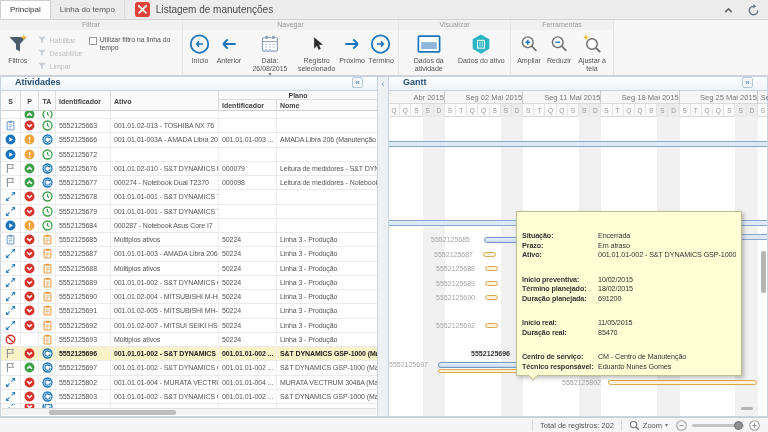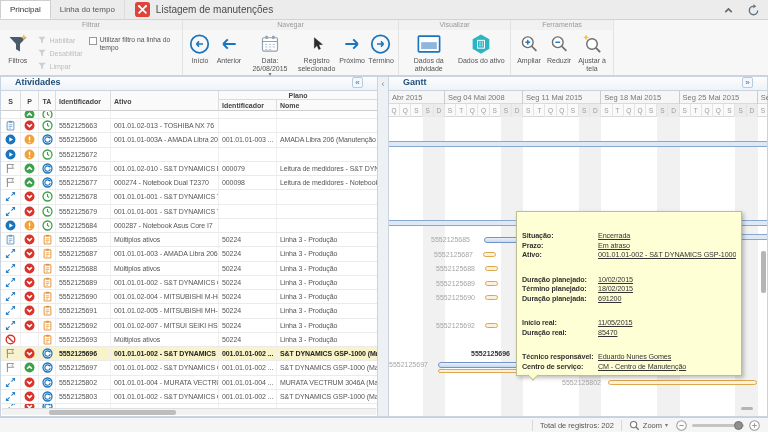--- a/index.html
+++ b/index.html
@@ -56,21 +56,21 @@
   .gc{border-right:1px solid #efefef;display:flex;align-items:center;overflow:hidden;white-space:nowrap;padding-left:3px;font-size:7px;color:#555;letter-spacing:-0.1px;}
   .grow.hl .gc{color:#222;}
   .gc.icn{justify-content:center;padding-left:0;}
   .gc .ico{width:11px;height:11px;}
   .c-s{width:20px;flex:none;} .c-p{width:18px;flex:none;} .c-ta{width:17px;flex:none;}
   .c-id{width:55px;flex:none;} .c-at{width:108px;flex:none;} .c-pid{width:58px;flex:none;} .c-pnm{flex:1;border-right:none;}
   .hscroll{position:absolute;left:1px;right:1px;bottom:1px;height:7px;background:#f2f2f2;border-top:1px solid #e0e0e0;}
   .hthumb{position:absolute;top:1px;height:5px;border-radius:2px;background:#bdbdbd;}
   
   .gt-weeks{position:relative;height:13px;border-bottom:1px solid #dadada;background:#f6f6f6;}
-  .gt-week{position:absolute;top:0;height:13px;border-right:1px solid #cdcdcd;font-size:7.5px;color:#777;line-height:13px;padding-left:3px;overflow:hidden;white-space:nowrap;}
+  .gt-week{position:absolute;top:0;height:13px;border-right:1px solid #cdcdcd;font-size:7.5px;color:#777;line-height:13px;padding-left:3px;overflow:hidden;white-space:nowrap;text-align:right;}
   .gt-days{position:relative;height:13px;border-bottom:1px solid #d8d8d8;background:#fafafa;}
   .gt-day{position:absolute;top:0;height:13px;border-right:1px solid #e4e4e4;font-size:6.5px;color:#9a9a9a;text-align:center;line-height:13px;}
   .gt-day.we{background:#ececec;}
   .gt-body{position:relative;height:299px;background:#fff;overflow:hidden;}
   .stripe{position:absolute;top:0;bottom:0;background:#f1f1f1;}
   .sumline{position:absolute;height:6px;border-top:1.5px solid #89a8d0;border-bottom:1.5px solid #89a8d0;background:#dfe9f6;z-index:2;}
   .gbar{position:absolute;border-radius:3px;z-index:2;}
   .gbar.blue{height:6px;border:1px solid #7396c8;background:linear-gradient(#eaf1fa,#c7d9f0);}
   .gbar.orange{height:5px;border:1px solid #dba84e;background:#faf0dc;}
   .gbar.red{height:5px;border:1.5px solid #cc3333;background:#fdecec;}
@@ -79,21 +79,21 @@
   .vscroll{position:absolute;right:1px;width:5px;border-radius:2px;background:#b5b5b5;z-index:6;}
   .ghthumb{position:absolute;height:3px;border-radius:1.5px;background:#b5b5b5;z-index:6;}
   
   .tooltip{position:absolute;left:127px;top:94px;width:226px;background:#ffffd6;border:1px solid #bdbd96;box-shadow:2px 2px 4px rgba(0,0,0,.25);z-index:5;padding:4px 5px;font-size:7.2px;letter-spacing:-0.1px;color:#333;}
   .tooltip:after{content:"";position:absolute;left:12px;bottom:-4px;width:7px;height:7px;background:#ffffd6;border-right:1px solid #bdbd96;border-bottom:1px solid #bdbd96;transform:rotate(45deg);}
   .tt-title{display:flex;align-items:center;gap:3px;font-size:8px;font-weight:bold;color:#222;margin-bottom:3px;}
   .tt-title .ico{width:10px;height:10px;flex:none;}
   .tt-group{margin-top:15px;}
   .tt-row{display:flex;line-height:9.5px;}
   .tt-lab{width:76px;font-weight:bold;flex:none;}
-  .tt-val{flex:1;white-space:nowrap;overflow:hidden;text-decoration:underline;}
+  .tt-val{flex:1;white-space:nowrap;overflow:hidden;}
   
   .statusbar{position:absolute;left:0;right:0;bottom:0;height:15px;background:#f5f5f5;border-top:1px solid #cfcfcf;display:flex;align-items:center;justify-content:flex-end;font-size:7.5px;color:#555;}
   .sb-sep{width:1px;height:11px;background:#d8d8d8;margin:0 7px;}
   .sb-zoom{display:flex;align-items:center;gap:3px;}
   .sb-zoom .ico{width:11px;height:11px;}
   .sl-track{position:relative;width:52px;height:3px;background:#c4c4c4;border-radius:2px;margin:0 3px;}
   .sl-thumb{position:absolute;top:-3px;width:9px;height:9px;border-radius:50%;background:#8f8f8f;border:1px solid #6f6f6f;}
 </style>
 </head>
 <body>
@@ -1022,21 +1022,21 @@
 
     <div class="splitter">‹</div>
 
     <section class="panel" id="p-gantt">
       <div class="phead">
         <span class="ptitle">Gantt</span>
         <span class="pbtn">»</span>
       </div>
       <div class="gt-weeks" id="gtWeeks">
           <div class="gt-week" style="left: 0px; width: 55.8824px;">Abr 2015</div>
-          <div class="gt-week" style="left: 55.8824px; width: 78.2353px;">Seg 04 Mai 2008</div>
+          <div class="gt-week" style="left: 55.8824px; width: 78.2353px;">Seg 02 Mai 2015</div>
           <div class="gt-week" style="left: 134.118px; width: 78.2353px;">Seg 11 Mai 2015</div>
           <div class="gt-week" style="left: 212.353px; width: 78.2353px;">Seg 18 Mai 2015</div>
           <div class="gt-week" style="left: 290.588px; width: 78.2353px;">Seg 25 Mai 2015</div>
           <div class="gt-week" style="left: 368.824px; width: 11.1765px;">Seg</div>
         </div>
       <div class="gt-days" id="gtDays">
           <div class="gt-day" style="left: 0px; width: 11.1765px;">Q</div>
           <div class="gt-day" style="left: 11.1765px; width: 11.1765px;">Q</div>
           <div class="gt-day" style="left: 22.3529px; width: 11.1765px;">S</div>
           <div class="gt-day we" style="left: 33.5294px; width: 11.1765px;">S</div>
@@ -1093,21 +1093,21 @@
                   <span class="tt-lab">Prazo:</span>
                   <span class="tt-val">Em atraso</span>
                 </div>
                 <div class="tt-row">
                   <span class="tt-lab">Ativo:</span>
                   <span class="tt-val">001.01.01-002 - S&amp;T DYNAMICS GSP-1000</span>
                 </div>
               </div>
               <div class="tt-group">
                 <div class="tt-row">
-                  <span class="tt-lab">Duração planejado:</span>
+                  <span class="tt-lab">Início preventiva:</span>
                   <span class="tt-val">10/02/2015</span>
                 </div>
                 <div class="tt-row">
                   <span class="tt-lab">Término planejado:</span>
                   <span class="tt-val">18/02/2015</span>
                 </div>
                 <div class="tt-row">
                   <span class="tt-lab">Duração planejada:</span>
                   <span class="tt-val">691200</span>
                 </div>
@@ -1117,26 +1117,26 @@
                   <span class="tt-lab">Início real:</span>
                   <span class="tt-val">11/05/2015</span>
                 </div>
                 <div class="tt-row">
                   <span class="tt-lab">Duração real:</span>
                   <span class="tt-val">85470</span>
                 </div>
               </div>
               <div class="tt-group">
                 <div class="tt-row">
+                  <span class="tt-lab">Centro de serviço:</span>
+                  <span class="tt-val">CM - Centro de Manutenção</span>
+                </div>
+                <div class="tt-row">
                   <span class="tt-lab">Técnico responsável:</span>
                   <span class="tt-val">Eduardo Nunes Gomes</span>
-                </div>
-                <div class="tt-row">
-                  <span class="tt-lab">Centro de serviço:</span>
-                  <span class="tt-val">CM - Centro de Manutenção</span>
                 </div>
               </div>
             </div>
         </div>
         <div class="vscroll" style="top:134px;height:42px;"></div>
         <div class="ghthumb" style="left:352px;width:12px;bottom:6px;"></div>
       <div class="sumline" style="left: 0px; width: 380px; top: 24px;"></div>
           <div class="sumline" style="left: 0px; width: 380px; top: 103px;"></div>
           <div class="sumline" style="left: 220px; width: 160px; top: 117px;"></div>
           <div class="glabel" style="width: 81px; top: 119px;">5552125685</div>

